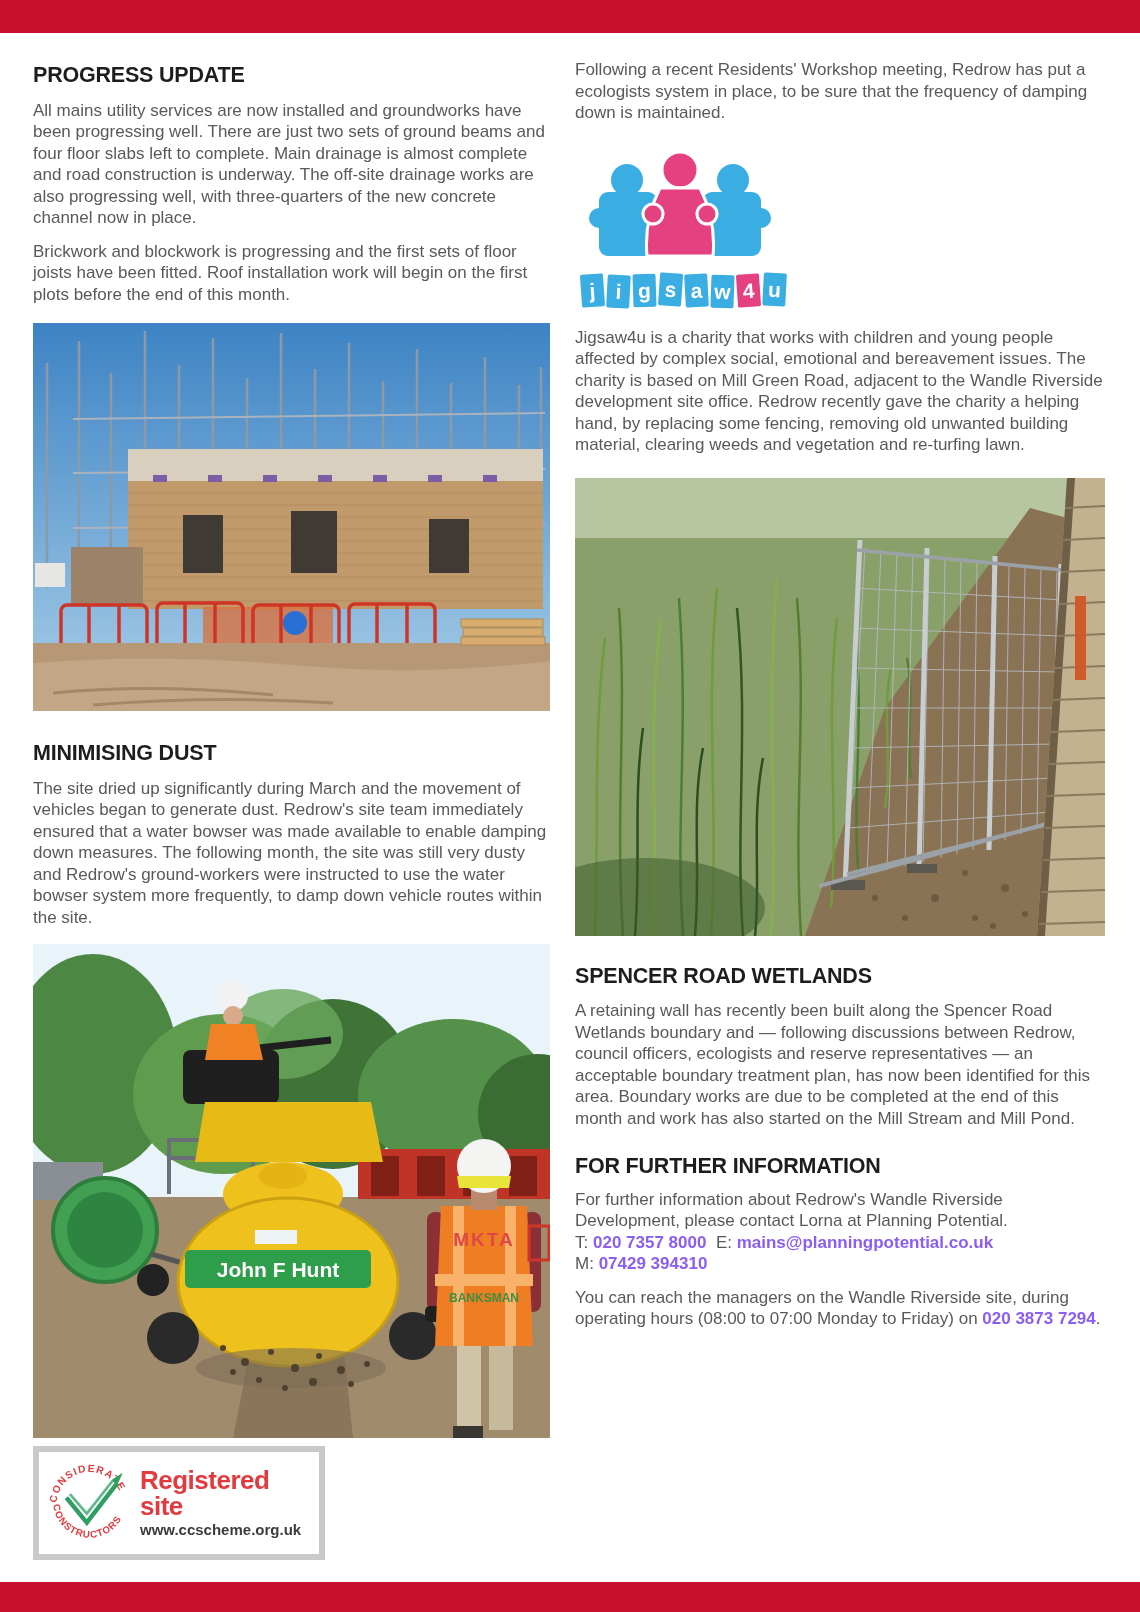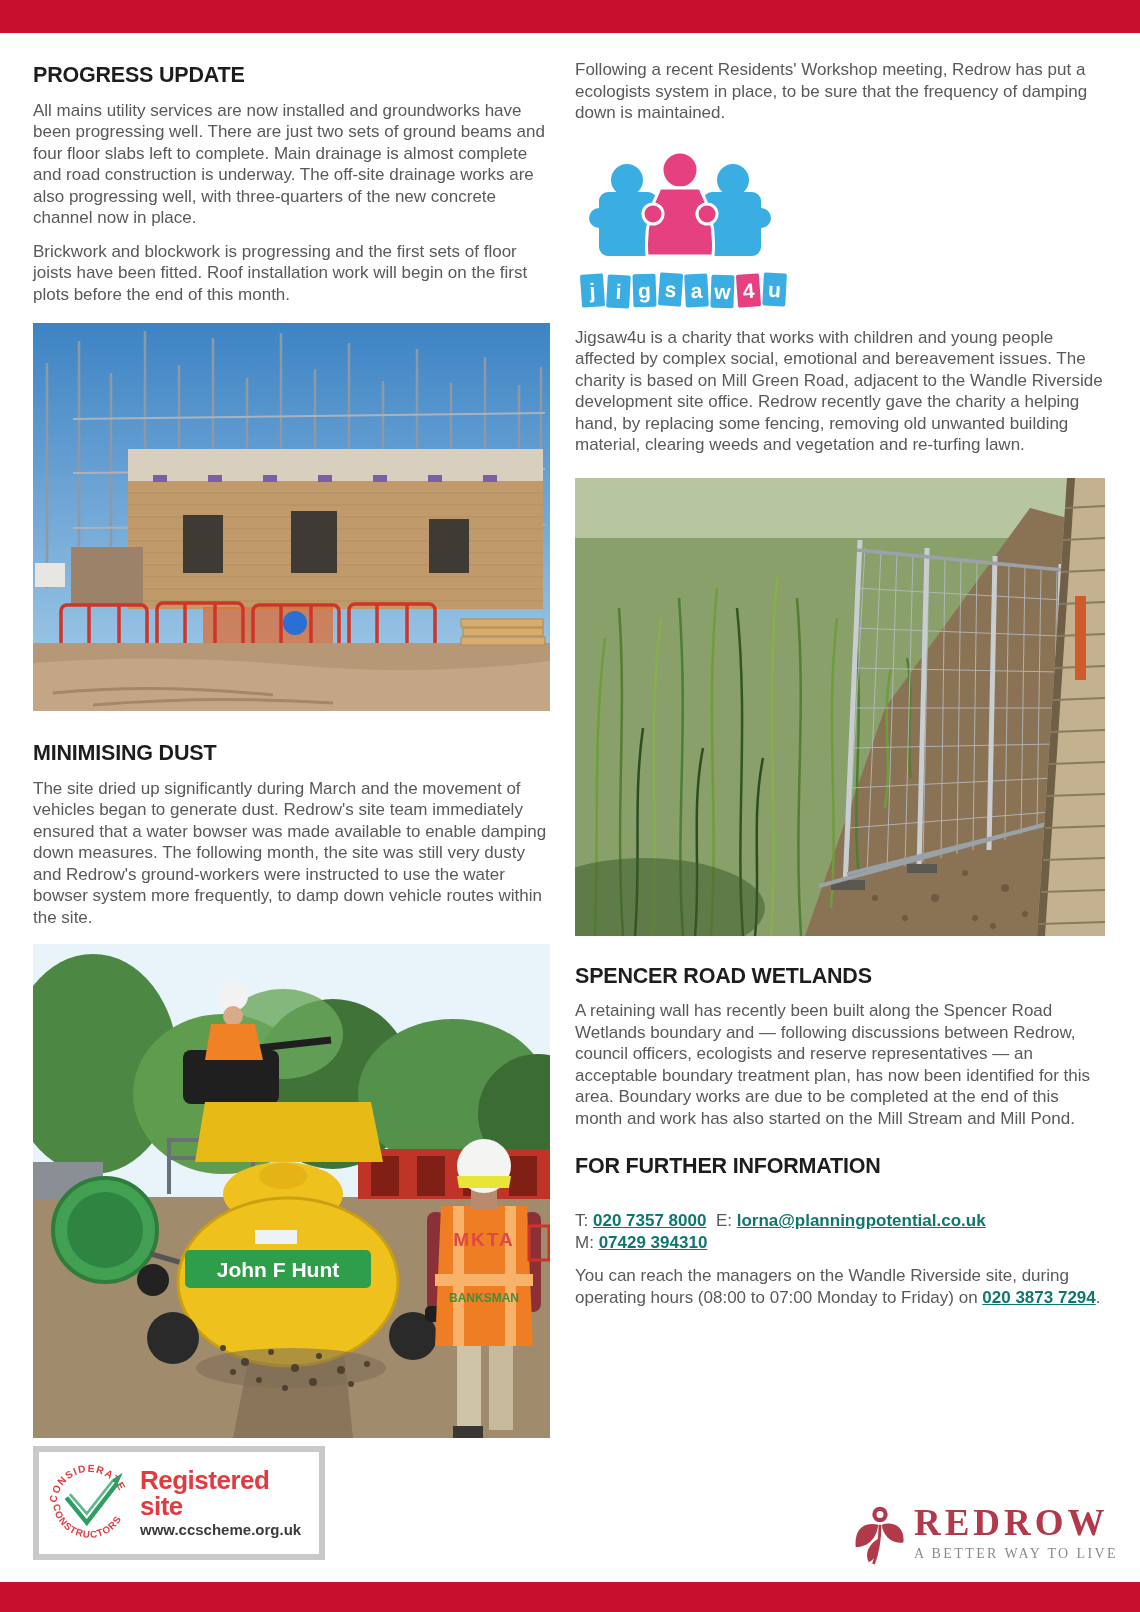--- a/index.html
+++ b/index.html
@@ -6,21 +6,21 @@
   .page{position:relative;width:1140px;height:1612px;background:#ffffff;overflow:hidden;
         font-family:"Liberation Sans",sans-serif;padding-left:16px;}
   .band{position:absolute;left:0;width:1140px;background:#c8102e;}
   .band.top{top:0;height:33px;}
   .band.bottom{bottom:0;height:30px;}
   .col{position:absolute;top:33px;}
   .col-left{left:33px;width:517px;}
   .col-right{left:575px;width:530px;}
   h2.h{font:700 21.5px/1.15 "Liberation Sans",sans-serif;color:#1d1d1b;margin:30px 0 0 0;letter-spacing:-.2px;}
   p.body{font:400 17px/21.5px "Liberation Sans",sans-serif;color:#58595b;margin:12px 0 0 0;}
-  p.body b{color:#0f766e;font-weight:700;text-decoration:underline;}
+  p.body b{color:#8b5cf6;font-weight:700;}
   .photo{display:block;margin-top:18px;}
   .photo svg{display:block;}
   
   .logo-row{display:flex;margin-top:26px;align-items:center;}
   .jigsaw{width:215px;}
   .tiles{display:flex;gap:3px;margin-top:2px;padding-left:6px;}
   .tile{width:23px;height:33px;border-radius:2px;display:flex;align-items:center;justify-content:center;
         font:700 21px "Liberation Sans",sans-serif;color:#fff;}
   .tile.blue{background:#3aade2;}
   .tile.pink{background:#e54181;}
@@ -386,41 +386,28 @@
             <circle cx="418" cy="448" r="3"></circle>
         </g>
       </svg>
     </span>
 
     <h2 class="h" style="margin-top:28px;">SPENCER ROAD WETLANDS</h2>
     <p class="body">A retaining wall has recently been built along the Spencer Road Wetlands boundary and — following discussions between Redrow, council officers, ecologists and reserve representatives — an acceptable boundary treatment plan, has now been identified for this area. Boundary works are due to be completed at the end of this month and work has also started on the Mill Stream and Mill Pond.</p>
 
     <h2 class="h" style="margin-top:25px;">FOR FURTHER INFORMATION</h2>
     <p class="body contact" style="margin-top:10px;">
-      <br>
+      <span>For further information about Redrow's Wandle Riverside Development, please contact Lorna at Planning Potential.</span><br>
       <span class="lbl">T:</span>
       <b>020 7357 8000</b>&nbsp;
       <span class="lbl">E:</span>
-      <b>lorna@planningpotential.co.uk</b><br>
+      <b>mains@planningpotential.co.uk</b><br>
       <span class="lbl">M:</span>
       <b>07429 394310</b>
     </p>
     <p class="body">
       <span>You can reach the managers on the Wandle Riverside site, during operating hours (08:00 to 07:00 Monday to Friday) on </span><b>020 3873 7294</b><span>.</span>
     </p>
   </div>
 
-  <div class="redrow">
-    <svg width="56" height="64" viewBox="0 0 60 64">
-      <circle cx="30" cy="9" r="6" fill="none" stroke="#b2394a" stroke-width="4.5"></circle>
-      <path d="M28,20 C12,16 2,26 4,44 C18,44 27,33 28,20 Z" fill="#b2394a"></path>
-      <path d="M32,20 C46,15 57,24 55,39 C42,41 33,31 32,20 Z" fill="#b2394a"></path>
-      <path d="M28,35 C18,41 13,51 18,60 C28,55 30,45 28,35 Z" fill="#b2394a"></path>
-      <path d="M30,20 C30,36 28,49 23,62" fill="none" stroke="#b2394a" stroke-width="3"></path>
-    </svg>
-    <div class="redrow-txt">
-      <div class="redrow-word">REDROW</div>
-      <div class="redrow-tag">A BETTER WAY TO LIVE</div>
-    </div>
-  </div>
 
   <div class="band bottom"></div>
 </div>
 
 </body></html>

